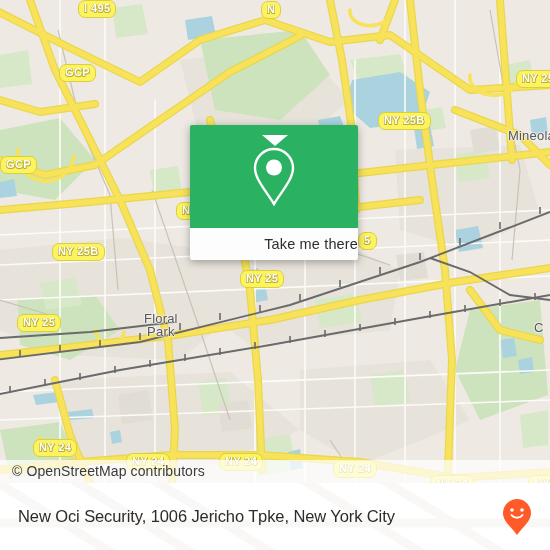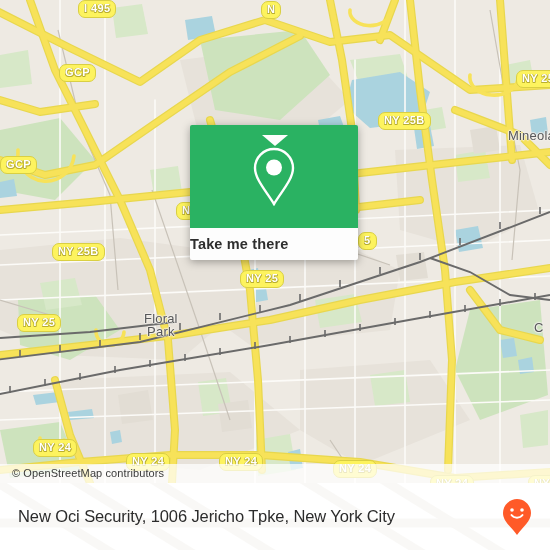--- a/index.html
+++ b/index.html
@@ -49,43 +49,42 @@
     line-height: 13px;
   }
 
   
   .attrib {
     position: absolute; left: 0; bottom: 0;
     width: 100%;
     padding: 3px 0 4px 12px;
     background: rgba(255,255,255,0.72);
     color: #3b3b3b;
-    font-size: 11px;
+    font-size: 14px;
     letter-spacing: .1px;
   }
 
   
   .popup {
     position: absolute;
     left: 190px; top: 125px;
     width: 168px;
     filter: drop-shadow(0 2px 4px rgba(0,0,0,0.33));
   }
   .popup-body {
     height: 103px;
     background: #2ab262;
     display: flex; align-items: center; justify-content: center;
     border-radius: 2px 2px 0 0;
   }
   .popup-footer {
     height: 32px;
     background: #fdfdfd;
-    display: flex; align-items: center; justify-content: flex-start;
+    display: flex; align-items: center; justify-content: flex-end;
     border-radius: 0 0 2px 2px;
-    font-weight: bold;
   }
   .popup-footer-label {
     color: #2e2e2e;
     font-size: 14.5px;
     letter-spacing: .15px;
   }
   .popup-tail {
     position: absolute;
     left: 50%; top: 135px;
     margin-left: -13px;

